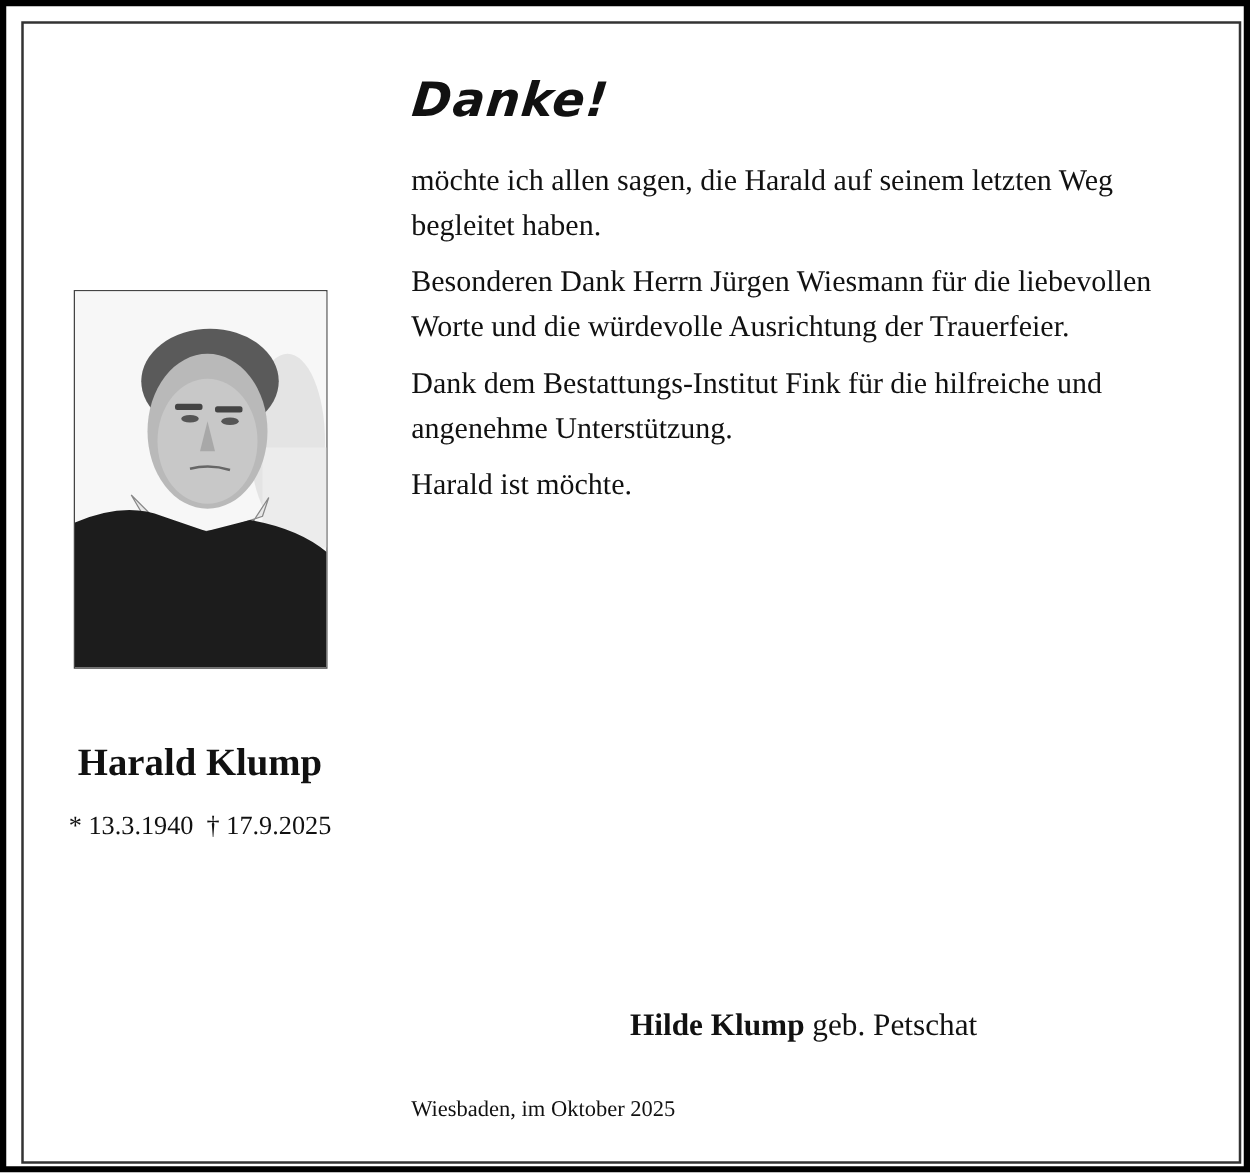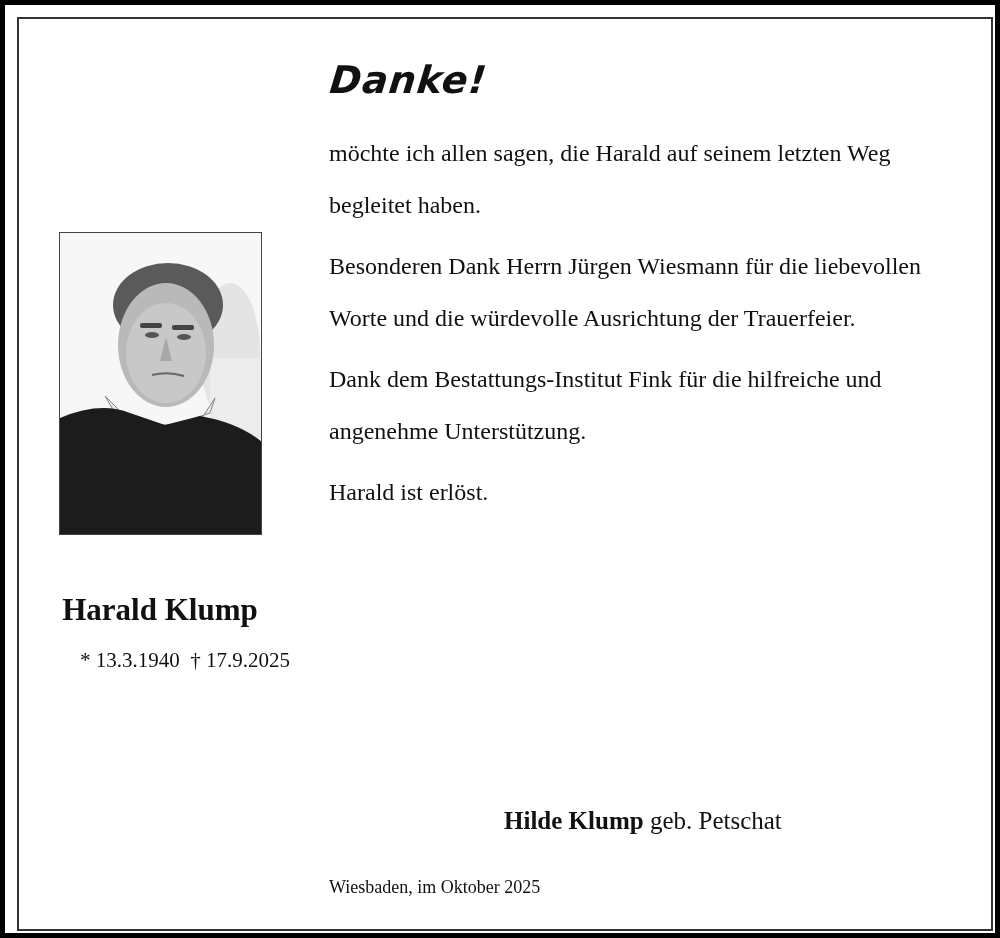--- a/index.html
+++ b/index.html
@@ -2,23 +2,23 @@
 <html><head>
 <meta charset="utf-8">
 <style>
   html, body { margin: 0; padding: 0; background: #ffffff; }
   body { width: 1000px; height: 938px; position: relative; overflow: hidden; font-family: "Liberation Serif", "DejaVu Serif", serif; color: #111; }
   .outer { position: absolute; left: 0; top: 0; width: 1000px; height: 938px; box-sizing: border-box; border: 5px solid #000; background: #fff; }
   .inner { position: absolute; left: 12px; top: 12px; width: 976px; height: 914px; box-sizing: border-box; border: 2px solid #333; }
   .photo { position: absolute; left: 59px; top: 232px; width: 203px; height: 303px; box-sizing: border-box; border: 1px solid #444; background: #fff; overflow: hidden; }
   .photo svg { display: block; }
   .name { position: absolute; left: 30px; top: 592px; width: 260px; text-align: center; font-weight: bold; font-size: 31px; }
-  .dates { position: absolute; left: 30px; top: 648px; width: 260px; text-align: right; font-size: 21px; white-space: pre; }
+  .dates { position: absolute; left: 30px; top: 648px; width: 260px; text-align: center; font-size: 21px; white-space: pre; }
   .title { position: absolute; left: 330px; top: 58px; font-family: "DejaVu Sans", sans-serif; font-style: oblique; font-weight: bold; font-size: 38px; letter-spacing: 1px; transform: skewX(-6deg); }
-  .body { position: absolute; left: 329px; top: 127px; width: 620px; font-size: 24px; line-height: 52px; }
+  .body { position: absolute; left: 329px; top: 127px; width: 620px; font-size: 24px; line-height: 36px; }
   .body p { margin: 0 0 9px 0; }
   .signature { position: absolute; left: 504px; top: 807px; font-size: 25px; }
   .signature b { font-weight: bold; }
   .place { position: absolute; left: 329px; top: 877px; font-size: 18px; }
 </style>
 </head>
 <body>
 
 <div class="outer">
   <div class="inner"></div>
@@ -54,18 +54,18 @@
 <div class="name">Harald Klump</div>
 
 <div class="dates"><span>*</span> <span>13.3.1940</span>  <span>†</span> <span>17.9.2025</span></div>
 
 <div class="title">Danke!</div>
 
 <div class="body">
   <p>möchte ich allen sagen, die Harald auf seinem letzten Weg begleitet haben.</p>
   <p>Besonderen Dank Herrn Jürgen Wiesmann für die liebevollen Worte und die würdevolle Ausrichtung der Trauerfeier.</p>
   <p>Dank dem Bestattungs-Institut Fink für die hilfreiche und angenehme Unterstützung.</p>
-  <p>Harald ist erlöst.</p>
+  <p>Harald ist möchte.</p>
 </div>
 
 <div class="signature"><b>Hilde Klump</b> <span>geb. Petschat</span></div>
 
 <div class="place">Wiesbaden, im Oktober 2025</div>
 
 </body></html>

